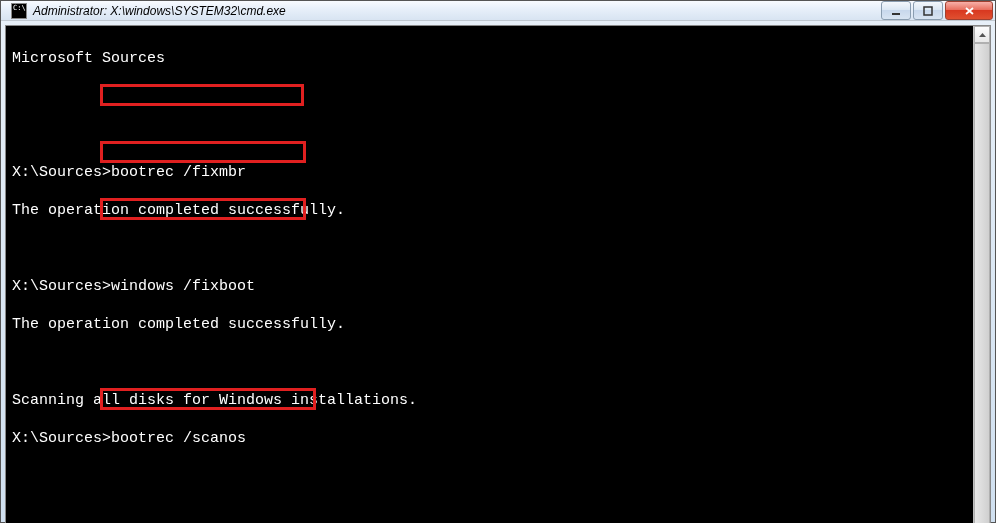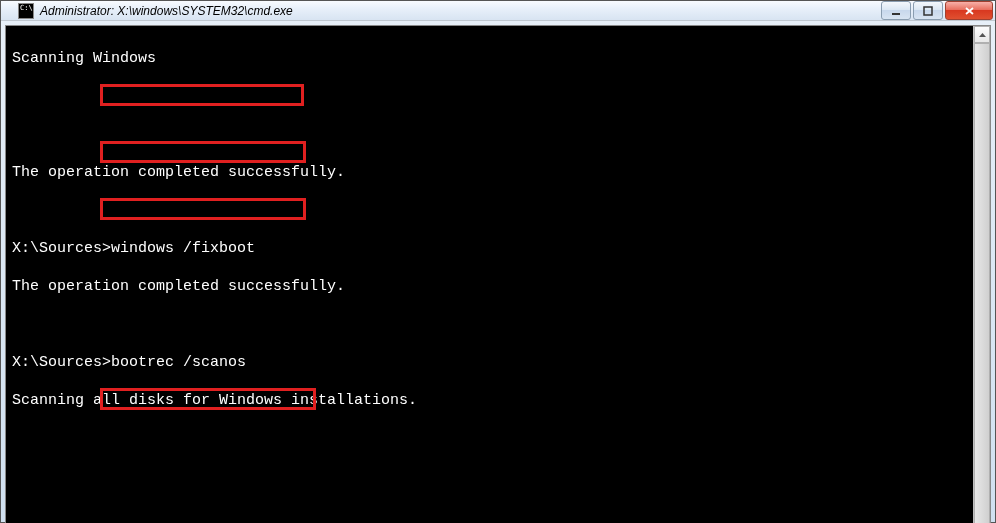--- a/index.html
+++ b/index.html
@@ -17,21 +17,21 @@
       background: linear-gradient(to bottom, #e8f0f8 0%, #d0e0f0 100%);
       display: flex;
       flex-direction: column;
     }
     .titlebar {
       height: 28px;
       background: linear-gradient(to bottom, #f8fbff 0%, #e8f0fa 40%, #d8e4f2 100%);
       border-bottom: 1px solid #c0c8d0;
       display: flex;
       align-items: center;
-      padding: 0 2px 0 17px;
+      padding: 0 2px 0 10px;
     }
     .title-icon {
       width: 16px;
       height: 16px;
       margin-right: 6px;
       background: #000;
       border: 1px solid #888;
       position: relative;
       display: inline-block;
     }
@@ -153,30 +153,31 @@
       <div class="win-btn close">
         <svg width="11" height="10" viewBox="0 0 11 10">
             <path d="M2 2 L9 8 M9 2 L2 8" stroke="#fff" stroke-width="1.8"></path>
           </svg>
       </div>
     </div>
   </div>
 
   <div class="client">
     <div class="terminal">
-<span class="line">Scanning Windows</span>
-<span class="line"></span>
-<span class="line"></span>
+<span class="line">Microsoft Sources</span>
+<span class="line"></span>
+<span class="line"></span>
+<span class="line"><span>X:\Sources&gt;</span><span>bootrec /fixmbr</span></span>
 <span class="line">The operation completed successfully.</span>
 <span class="line"></span>
 <span class="line"><span>X:\Sources&gt;</span><span>windows /fixboot</span></span>
 <span class="line">The operation completed successfully.</span>
 <span class="line"></span>
+<span class="line">Scanning all disks for Windows installations.</span>
 <span class="line"><span>X:\Sources&gt;</span><span>bootrec /scanos</span></span>
-<span class="line">Scanning all disks for Windows installations.</span>
 <span class="line"></span>
 
 
 
 
 
 
 
 
 

